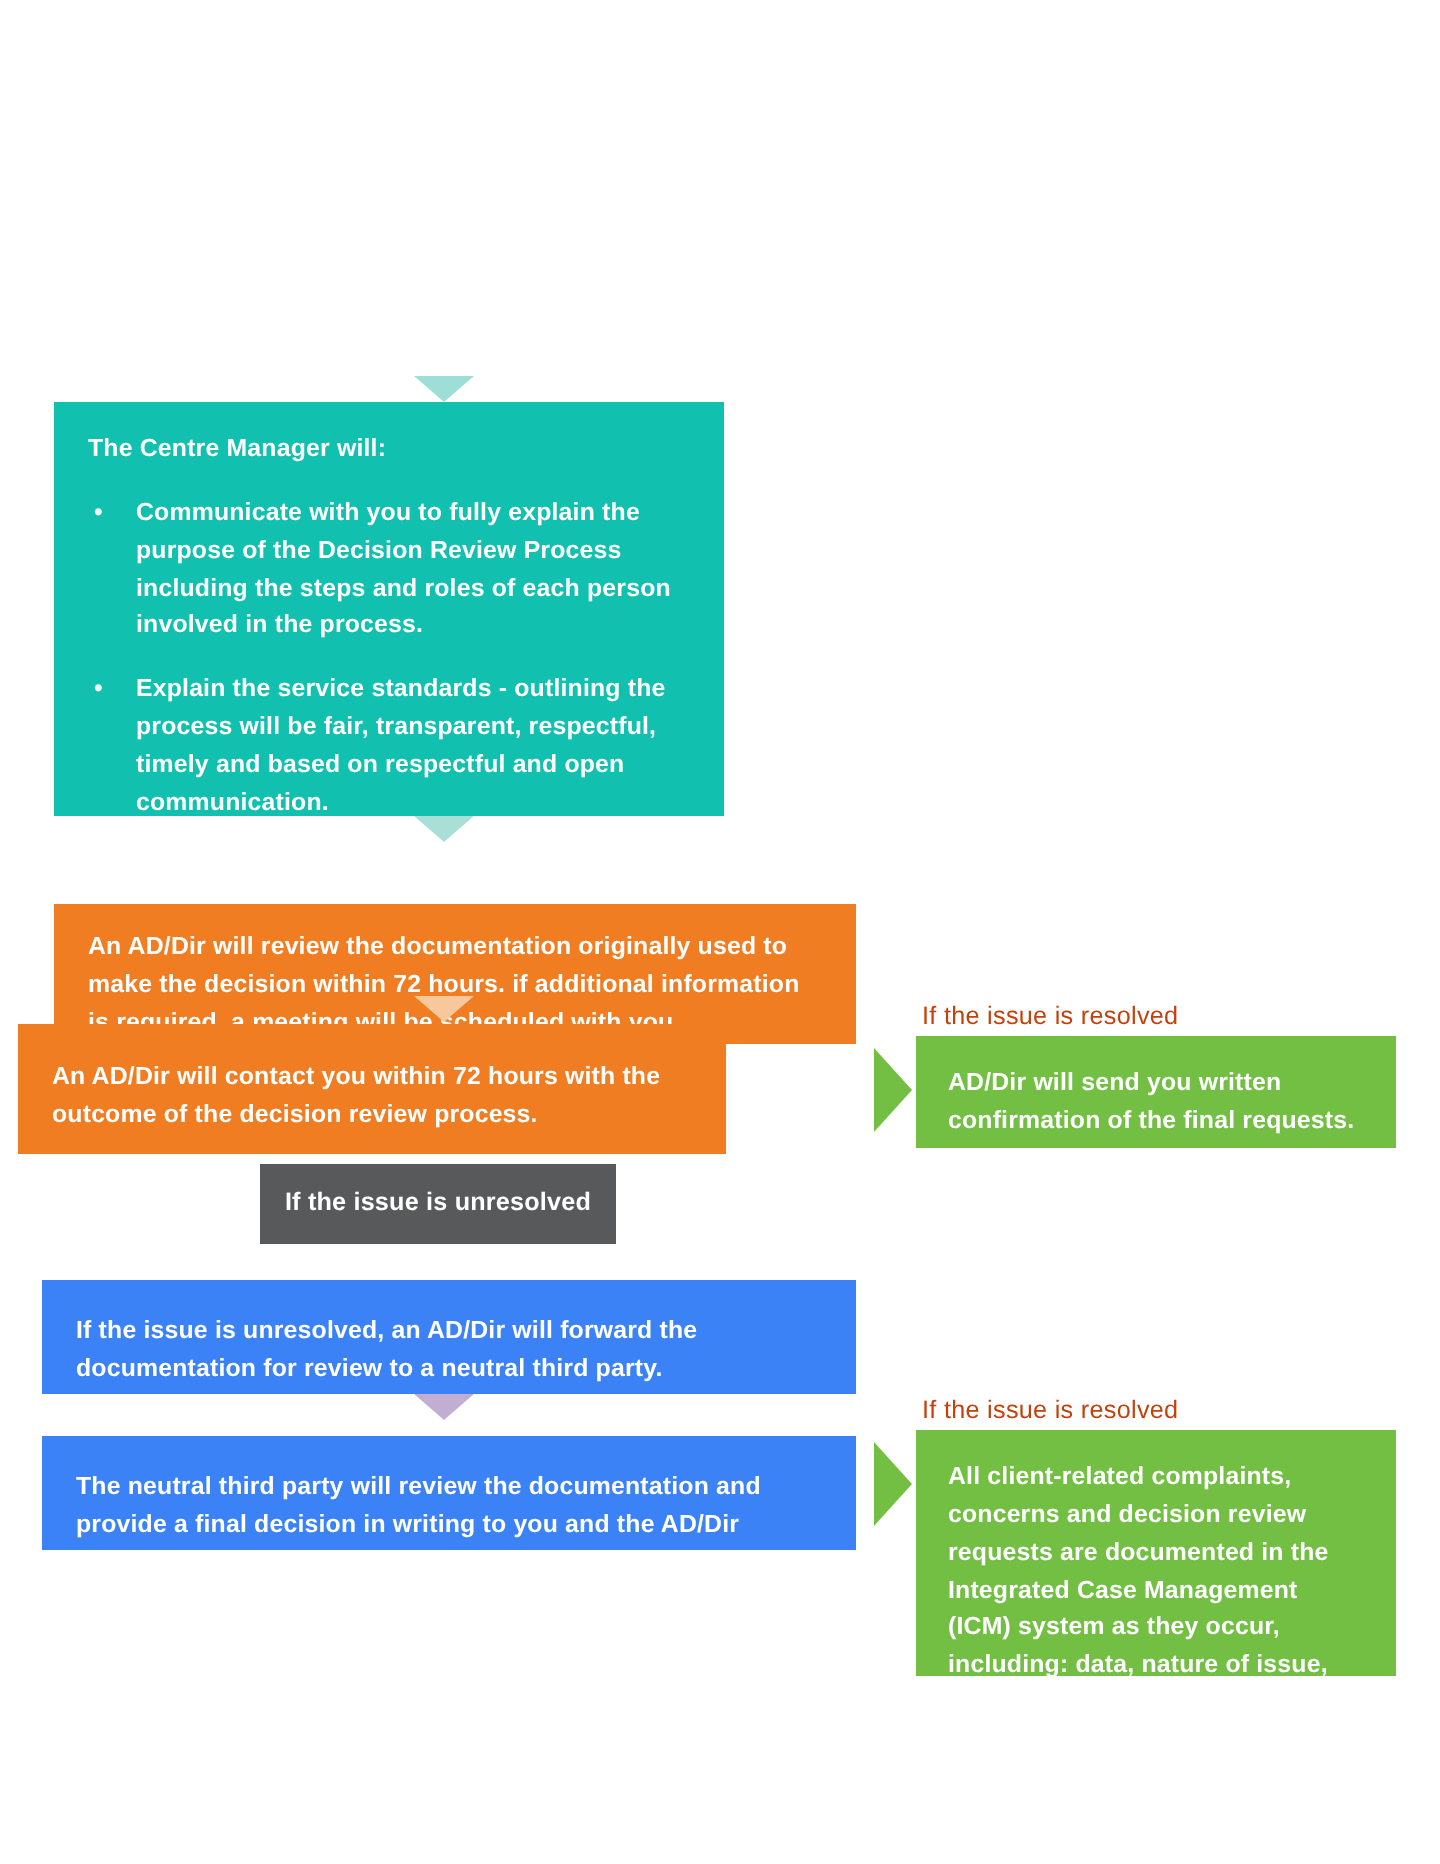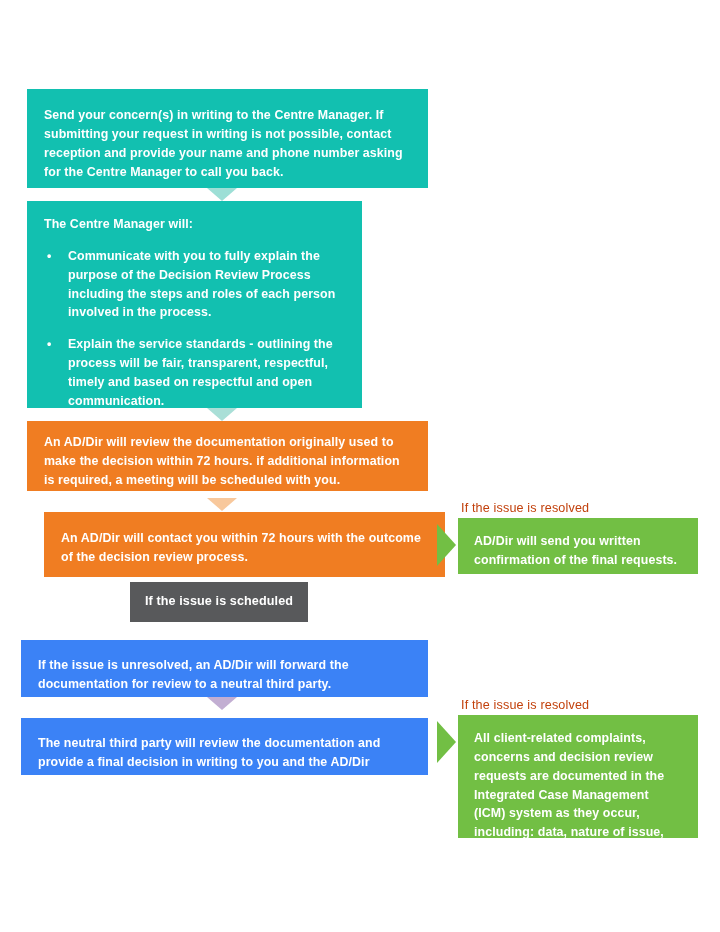--- a/index.html
+++ b/index.html
@@ -64,26 +64,26 @@
   .bullet-list li:last-child { margin-bottom: 0; }
   .bullet-list li .dot {
     position: absolute;
     left: 3px;
     top: 0;
     font-size: 12.4px;
     line-height: 1.52;
   }
 
   #node-review {
-    left: 27px;  top: 421px;  width: 401px; height: 70px;
+    left: 27px;  top: 452px;  width: 401px; height: 70px;
     padding: 12px 20px 0 17px;
   }
 
   #node-contact {
-    left: 44px;  top: 512px;  width: 401px; height: 65px;
+    left: 9px;  top: 512px;  width: 354px; height: 65px;
     padding: 17px 20px 0 17px;
   }
 
   #node-unresolved-tag {
     left: 130px; top: 582px;  width: 178px; height: 40px;
     display: flex;
     align-items: center;
     justify-content: center;
     font-size: 12.6px;
   }
@@ -142,23 +142,20 @@
     border-left: 19px solid #72bf44;
   }
   #tri-r1 { left: 437px; top: 524px; }
   #tri-r2 { left: 437px; top: 721px; }
 </style>
 </head>
 <body>
 
 <div class="canvas">
 
-  <div class="box teal" id="node-concern">
-    <p>Send your concern(s) in writing to the Centre Manager. If submitting your request in writing is not possible, contact reception and provide your name and phone number asking for the Centre Manager to call you back.</p>
-  </div>
 
   <div class="tri-down" id="tri-1"></div>
 
   <div class="box teal" id="node-manager">
     <p class="intro">The Centre Manager will:</p>
     <ul class="bullet-list">
       <li>
         <span class="dot">•</span>
         <span>Communicate with you to fully explain the purpose of the Decision Review Process including the steps and roles of each person involved in the process.</span>
       </li>
@@ -186,21 +183,21 @@
 
   <div class="caption" id="caption-resolved-1">If the issue is resolved</div>
 
   <div class="tri-right" id="tri-r1"></div>
 
   <div class="box green" id="node-written-confirm">
     <p>AD/Dir will send you written confirmation of the final requests.</p>
   </div>
 
   <div class="box grey" id="node-unresolved-tag">
-    <span>If the issue is scheduled</span>
+    <span>If the issue is unresolved</span>
   </div>
 
   <div class="box purple" id="node-forward">
     <p>If the issue is unresolved, an AD/Dir will forward the documentation for review to a neutral third party.</p>
   </div>
 
   <div class="tri-down" id="tri-4"></div>
 
   <div class="box purple" id="node-third-party">
     <p>The neutral third party will review the documentation and provide a final decision in writing to you and the AD/Dir within 72 hours.</p>

